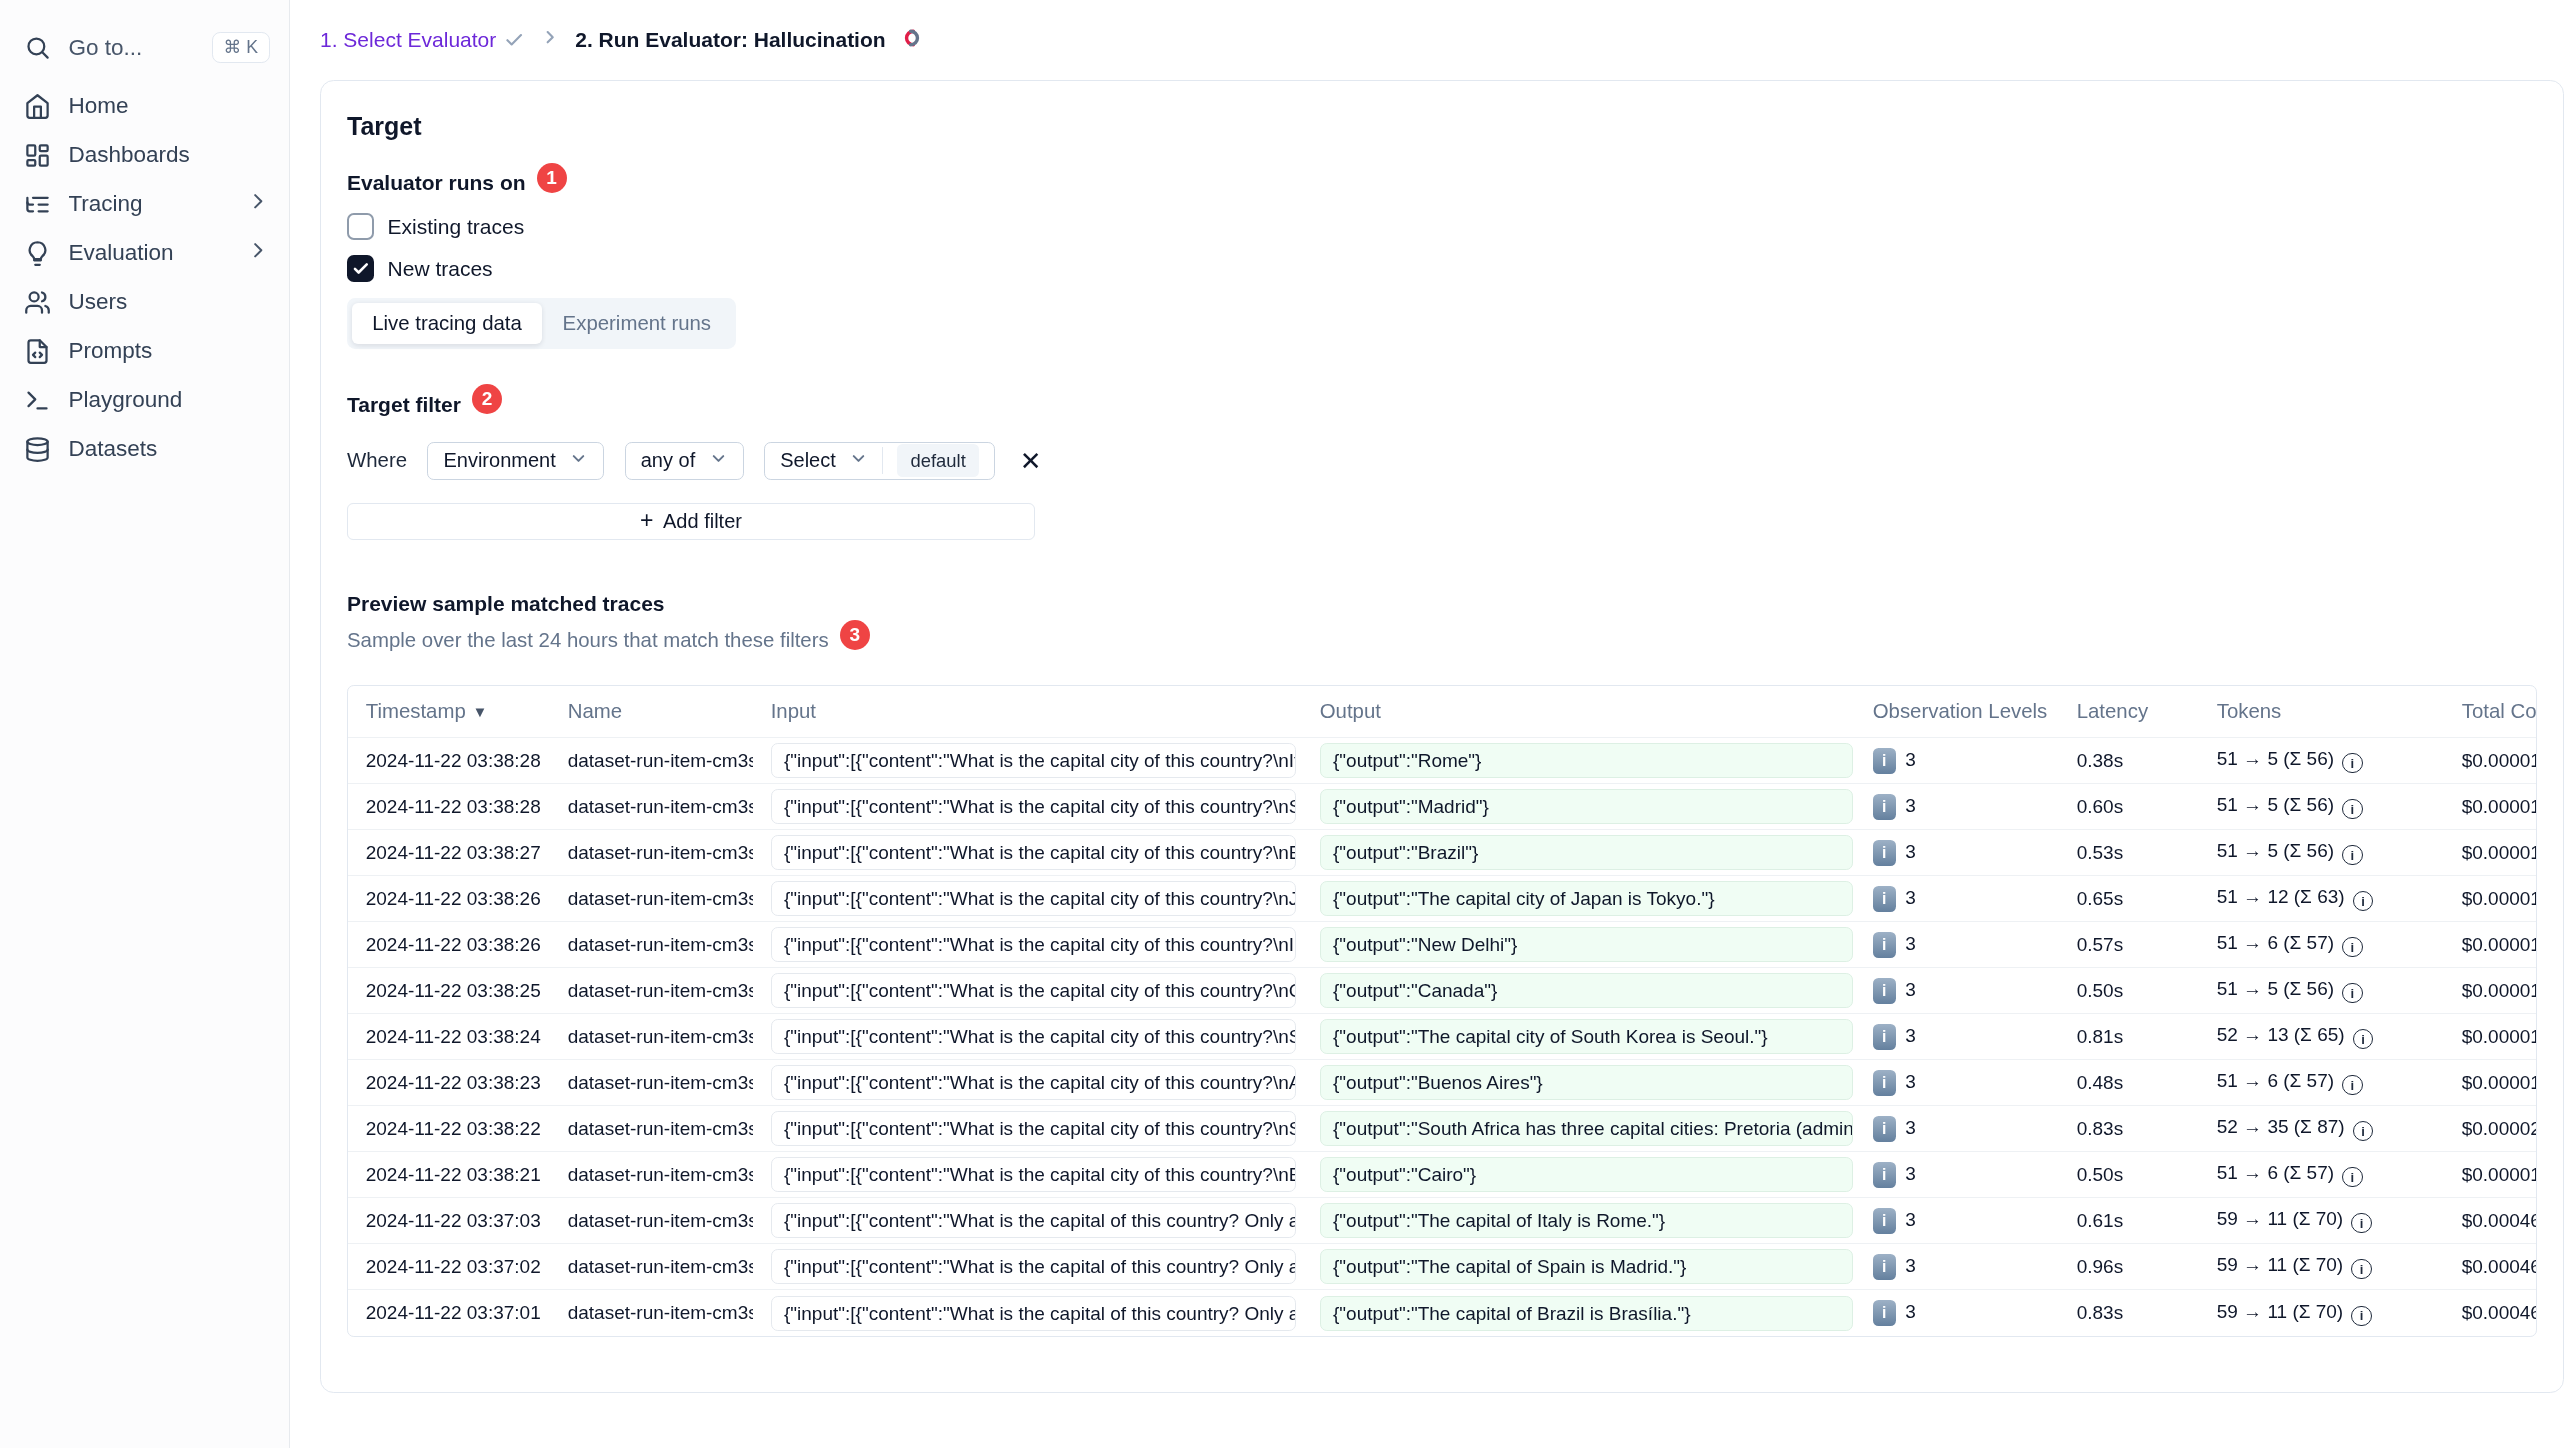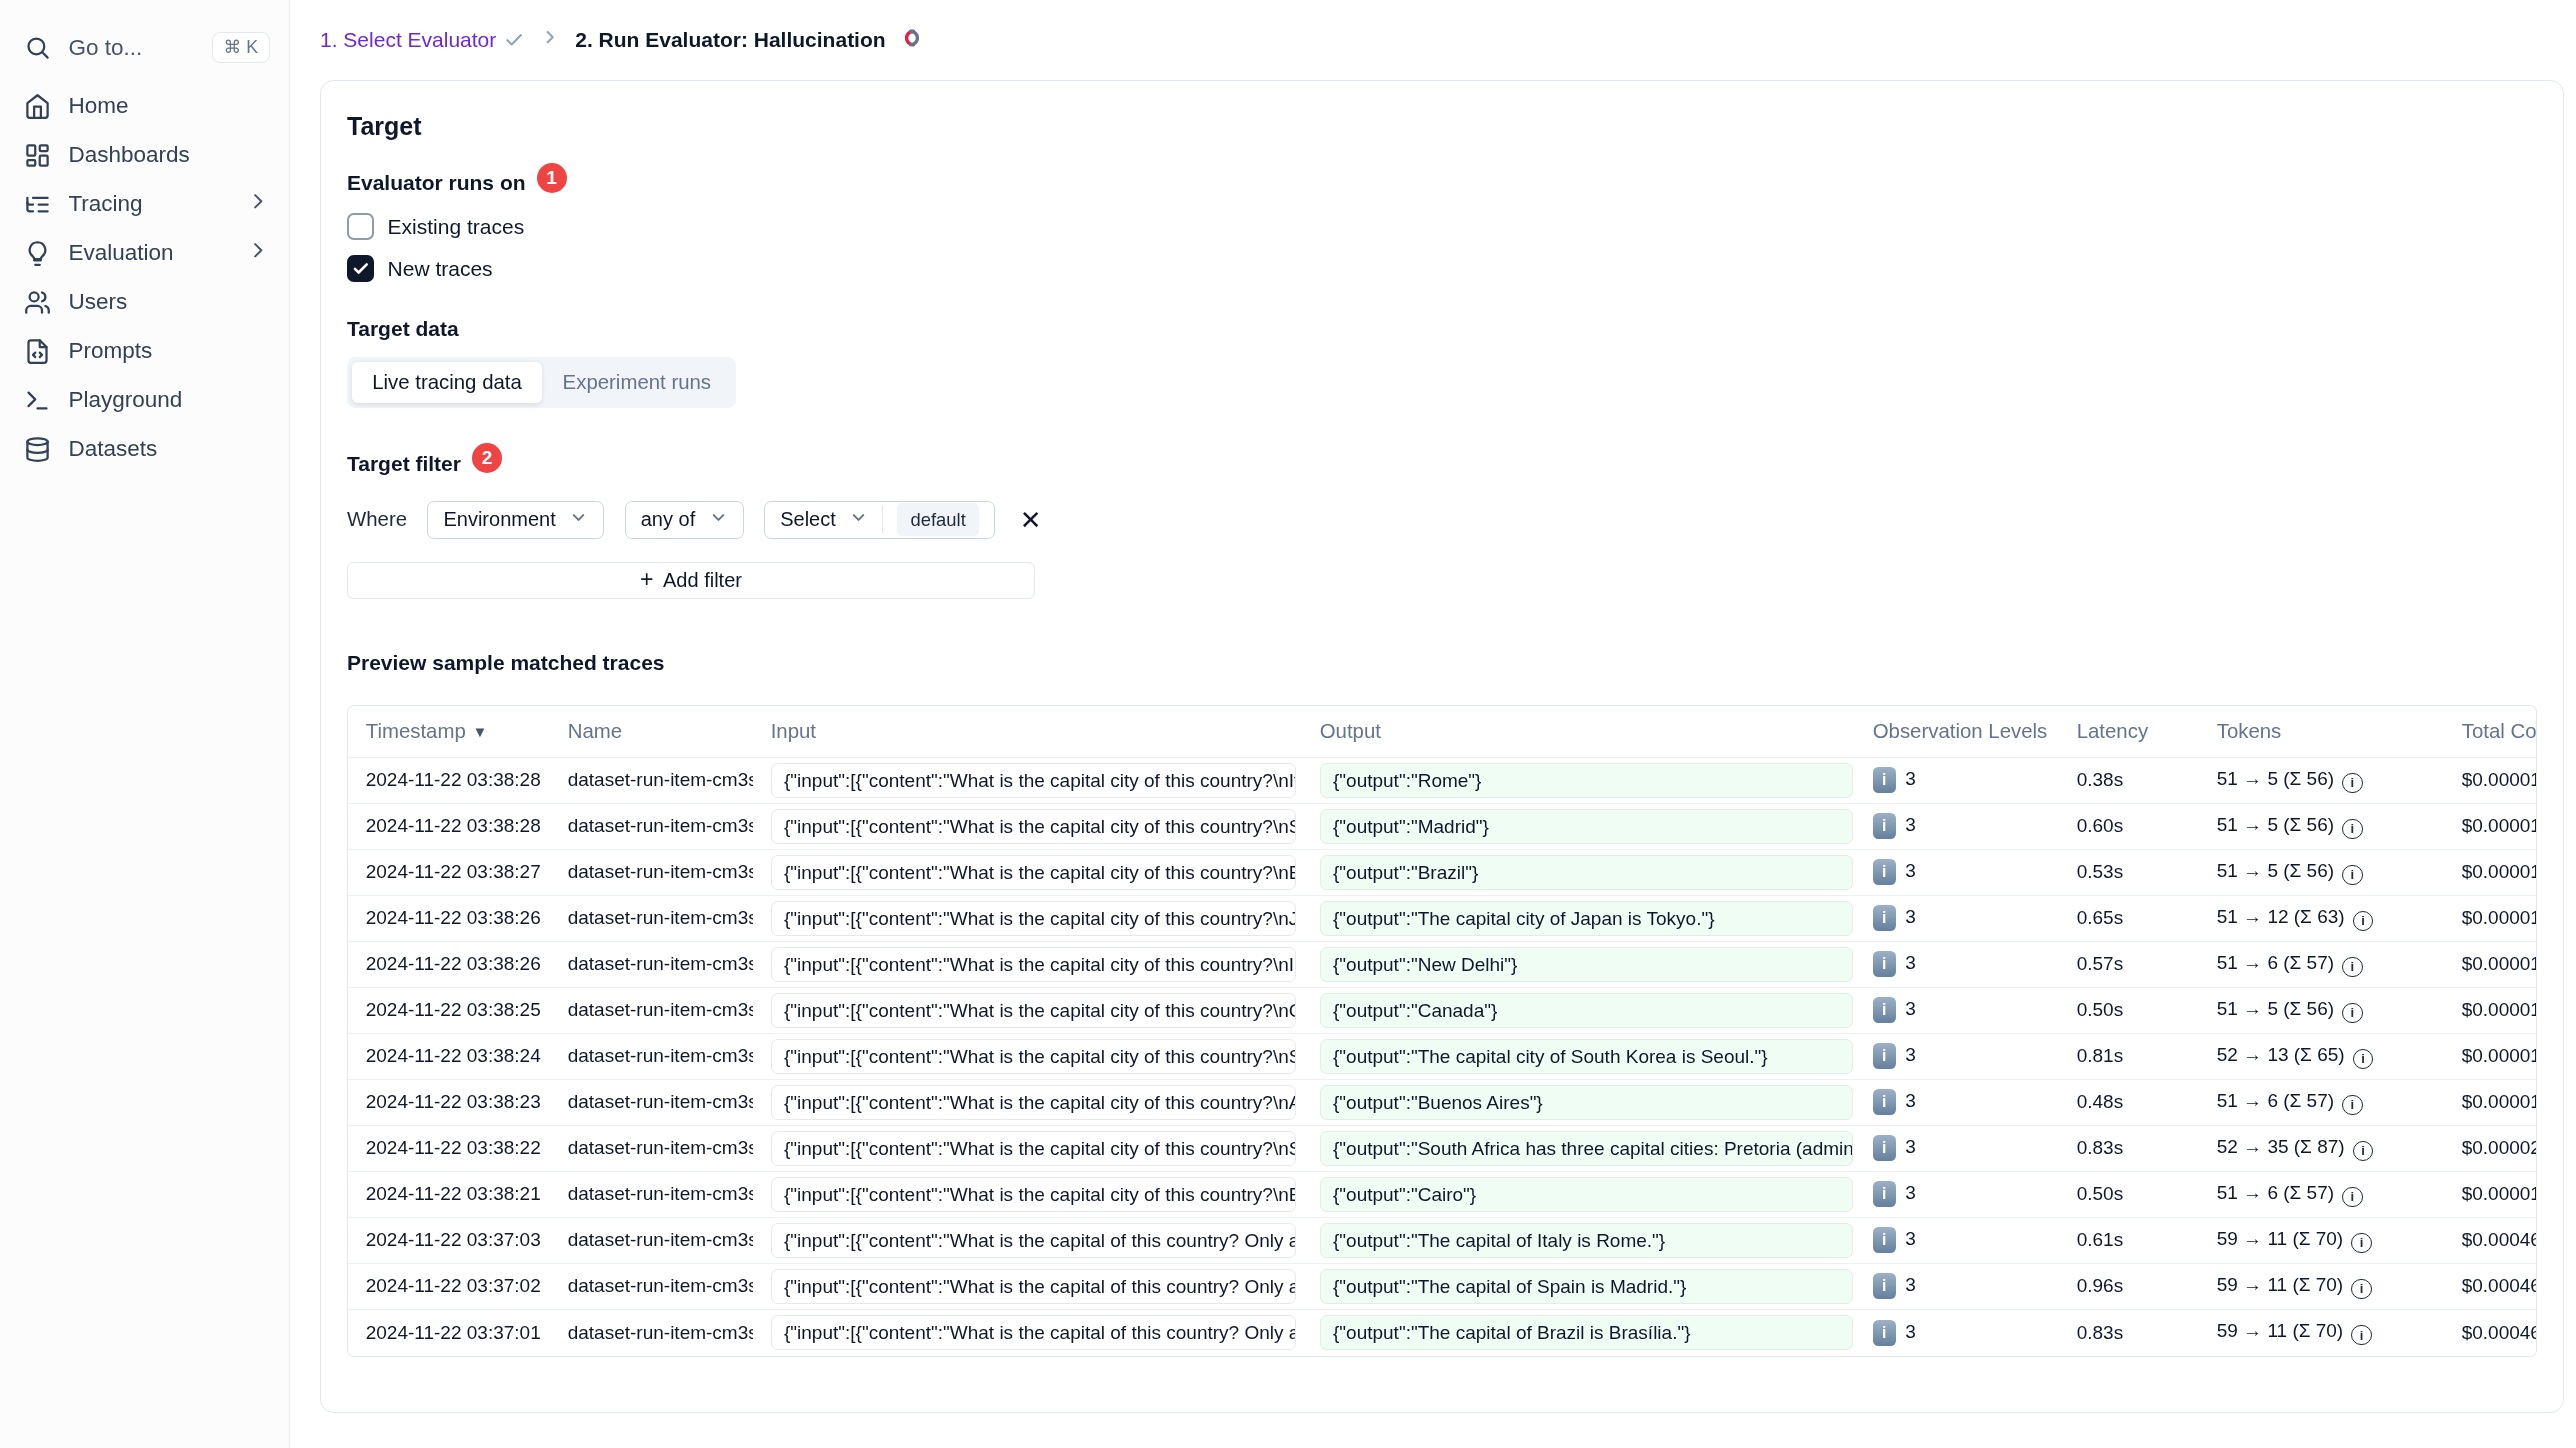--- a/index.html
+++ b/index.html
@@ -246,21 +246,20 @@
         </div>
         <div class="chk-row">
           <span class="chk on">
             <svg viewBox="0 0 24 24">
                 <polyline points="20 6 9 17 4 12"></polyline>
               </svg>
           </span>
           <span>New traces</span>
         </div>
 
-        <div class="sec-label target-data-label">Target data</div>
         <div class="seg">
           <span class="tab active">Live tracing data</span>
           <span class="tab">Experiment runs</span>
         </div>
 
         <div class="sec-label filter-label">
           <span>Target filter</span>
           <span class="badge">2</span>
         </div>
 
@@ -288,20 +287,24 @@
           </span>
           <span class="xbtn">✕</span>
         </div>
 
         <div class="addfilter">
           <span class="plus">+</span>
           <span>Add filter</span>
         </div>
 
         <div class="sec-label preview-h">Preview sample matched traces</div>
+        <div class="preview-sub">
+          <span>Sample over the last 24 hours that match these filters</span>
+          <span class="badge">3</span>
+        </div>
 
         <div class="tablebox">
           <div class="trow thead">
             <div class="tcell">
               <span>Timestamp</span>
                 <span class="sort">▼</span>
             </div>
             <div class="tcell">
                 <span>Name</span>
               </div>

